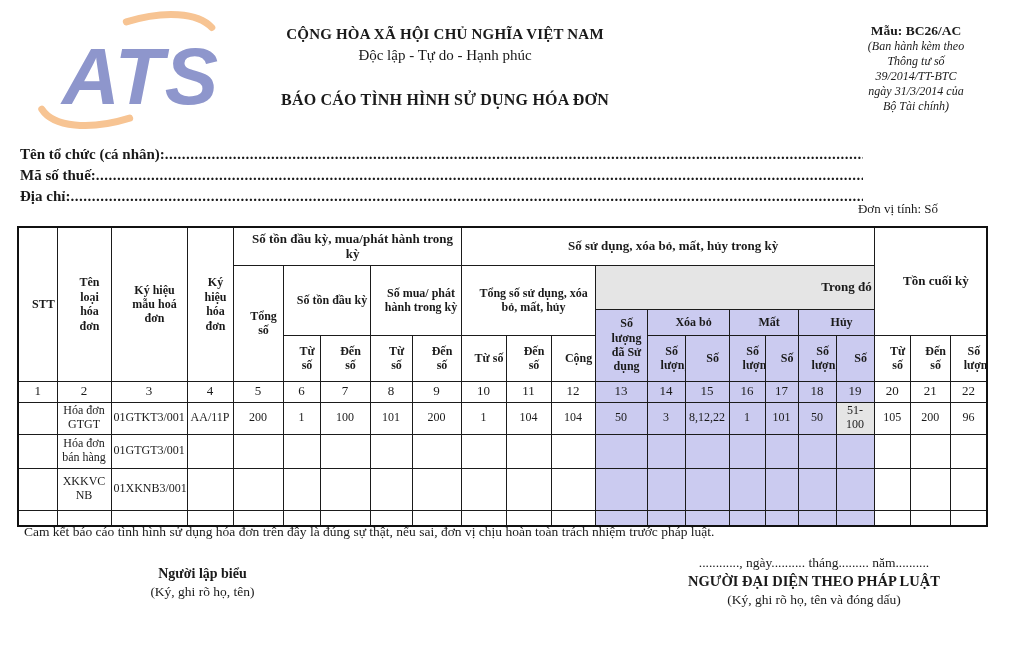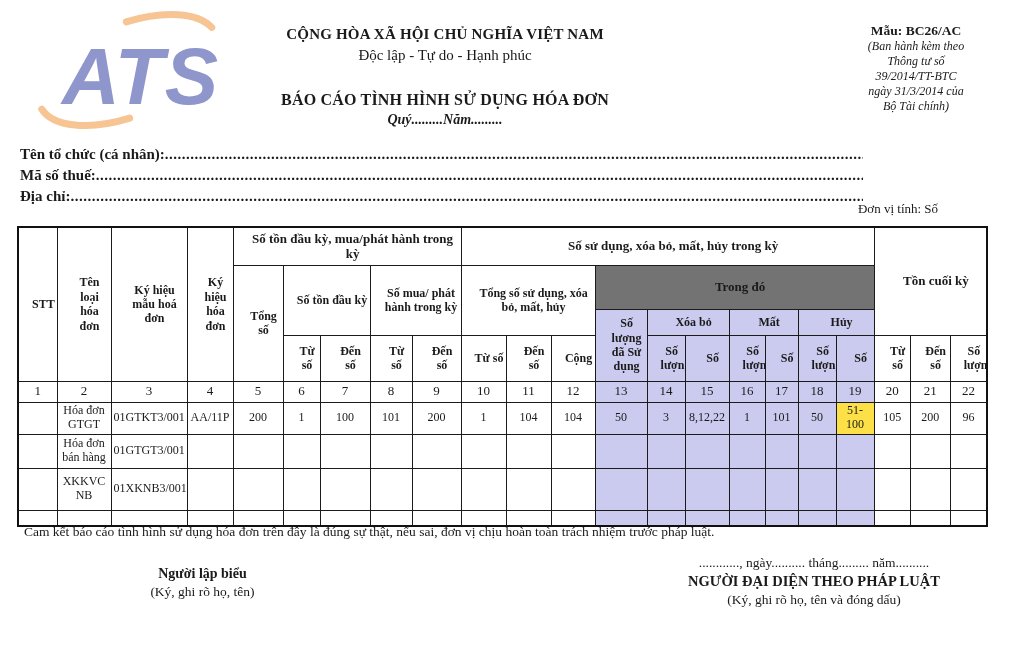--- a/index.html
+++ b/index.html
@@ -66,21 +66,20 @@
       <path d="M 95.5 113.3 A 95 46 0 0 1 17.4 72.0" stroke="#f7c493"></path>
     </g>
     <text x="46" y="102" font-size="80" font-weight="bold" font-style="italic" font-family="Liberation Sans, sans-serif" fill="#8e96cc" letter-spacing="1">ATS</text>
   </svg>
 </div>
 
 <div class="abs center-head">
   <div class="nat-title">CỘNG HÒA XÃ HỘI CHỦ NGHĨA VIỆT NAM</div>
   <div class="nat-motto">Độc lập - Tự do - Hạnh phúc</div>
   <div class="report-title">BÁO CÁO TÌNH HÌNH SỬ DỤNG HÓA ĐƠN</div>
-  <div class="period">Quý.........Năm.........</div>
 </div>
 
 <div class="abs form-note">
   <div class="fn-title">Mẫu: BC26/AC</div>
   <div class="fn-line">(Ban hành kèm theo</div>
   <div class="fn-line">Thông tư số</div>
   <div class="fn-line">39/2014/TT-BTC</div>
   <div class="fn-line">ngày 31/3/2014 của</div>
   <div class="fn-line">Bộ Tài chính)</div>
 </div>
@@ -132,21 +131,21 @@
       <th rowspan="4">Ký hiệu hóa đơn</th>
       <th colspan="5" class="grp">Số tồn đầu kỳ, mua/phát hành trong kỳ</th>
       <th colspan="10" class="grp">Số sử dụng, xóa bỏ, mất, hủy trong kỳ</th>
       <th colspan="3" rowspan="3" class="grp">Tồn cuối kỳ</th>
     </tr>
     <tr class="h2">
       <th rowspan="3">Tổng số</th>
       <th colspan="2" rowspan="2">Số tồn đầu kỳ</th>
       <th colspan="2" rowspan="2">Số mua/ phát hành trong kỳ</th>
       <th colspan="3" rowspan="2">Tổng số sử dụng, xóa bỏ, mất, hủy</th>
-      <th colspan="7" class="hl grp" style="background: #737373;">Trong đó</th>
+      <th colspan="7" class="hl grp" style="background: #e5e5e5; text-align: right;">Trong đó</th>
     </tr>
     <tr class="h3">
       <th rowspan="2" class="hl" style="background: rgb(203, 203, 240);">Số lượng đã Sử dụng</th>
       <th colspan="2" class="hl" style="background: rgb(203, 203, 240);">Xóa bỏ</th>
       <th colspan="2" class="hl" style="background: rgb(203, 203, 240);">Mất</th>
       <th colspan="2" class="hl" style="background: rgb(203, 203, 240);">Hủy</th>
     </tr>
     <tr class="h4">
       <th>Từ số</th>
       <th>Đến số</th>
@@ -203,21 +202,21 @@
         <td>200</td>
         <td>1</td>
         <td>104</td>
         <td>104</td>
         <td class="hl" style="background: rgb(203, 203, 240);">50</td>
         <td class="hl" style="background: rgb(203, 203, 240);">3</td>
         <td class="hl" style="background: rgb(203, 203, 240);">8,12,22</td>
         <td class="hl" style="background: rgb(203, 203, 240);">1</td>
         <td class="hl" style="background: rgb(203, 203, 240);">101</td>
         <td class="hl" style="background: rgb(203, 203, 240);">50</td>
-        <td class="hl" style="background: #fde047; font-family: Liberation Serif, serif;">51-100</td>
+        <td class="hl" style="background: #e5e5e5; font-family: Liberation Serif, serif;">51-100</td>
         <td>105</td>
         <td>200</td>
         <td>96</td>
       </tr>
       <tr class="r1">
         <td></td>
         <td class="al">Hóa đơn bán hàng</td>
         <td>01GTGT3/001</td>
         <td></td>
         <td></td>

